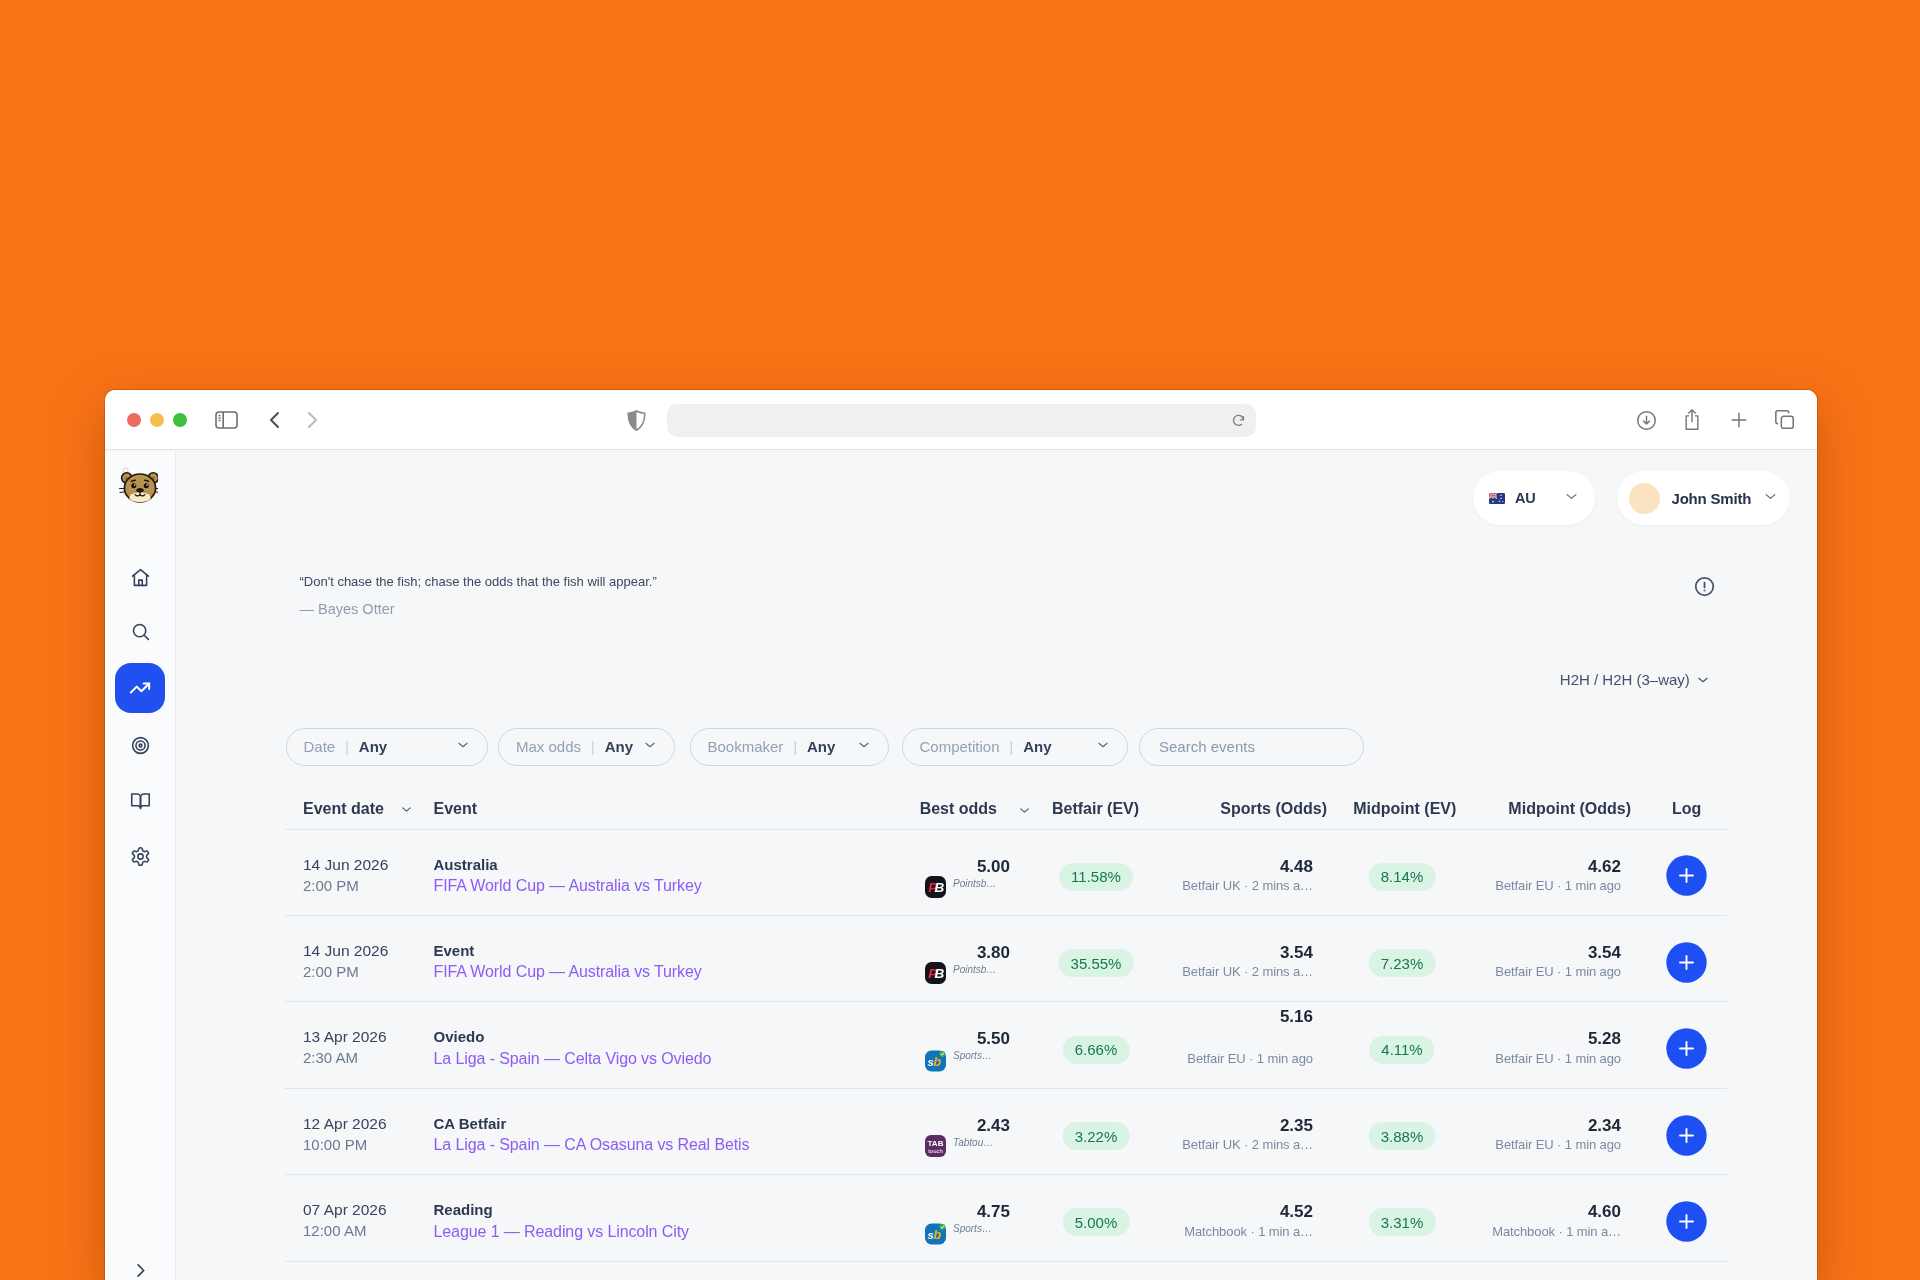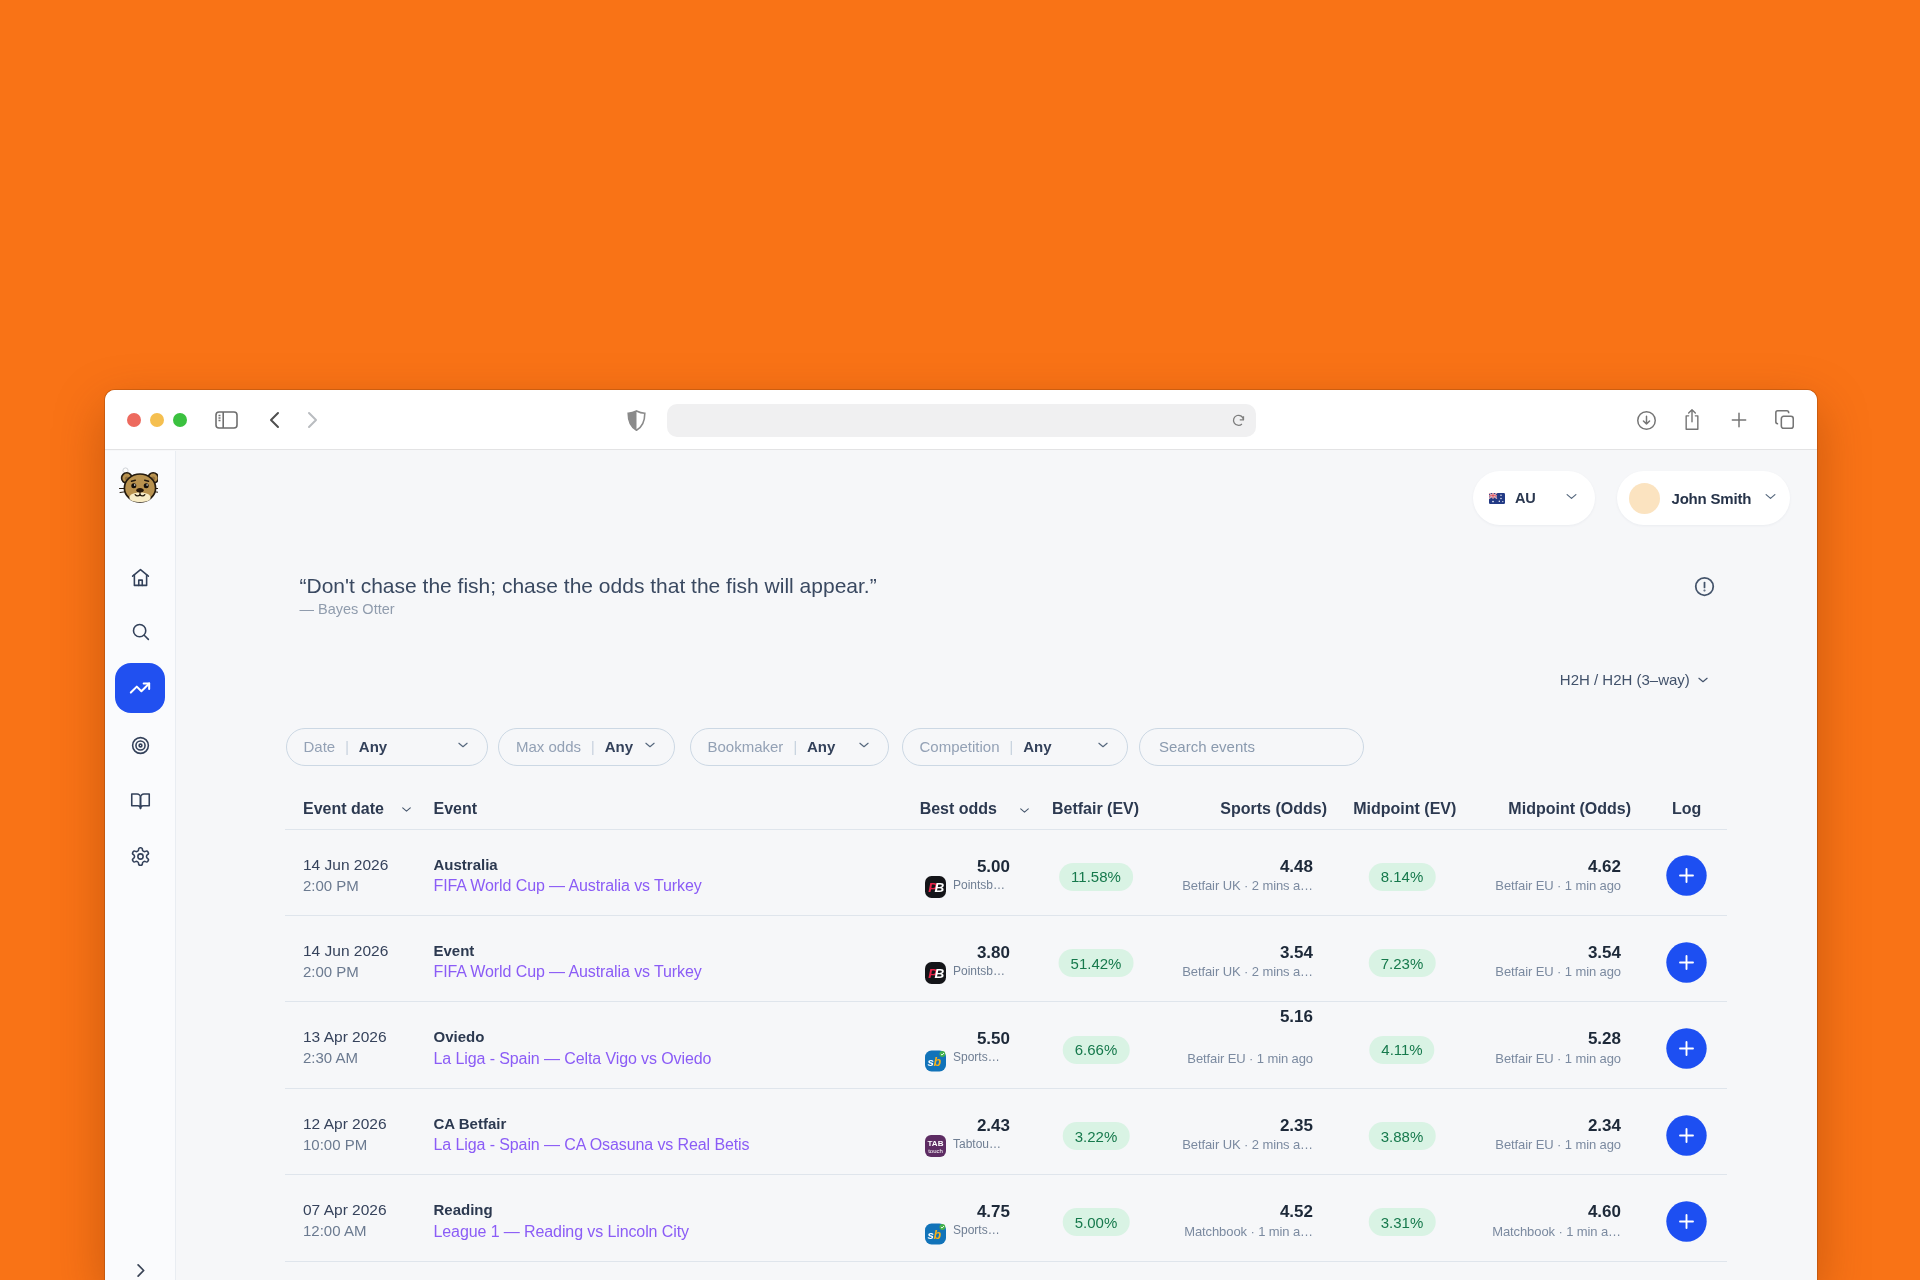--- a/index.html
+++ b/index.html
@@ -27,21 +27,21 @@
 .fpill .any { color:#33415a; font-weight:600; }
 .hline { position:absolute; left:180px; width:1442px; height:1px; background:#dfe5ec; }
 .hdr { position:absolute; font-size:16px; font-weight:bold; color:#2c3950; white-space:nowrap; }
 
 .d1 { font-size:15.5px; color:#36435c; font-weight:500; }
 .d2 { font-size:15px; color:#6b7a90; }
 .title { font-size:15px; font-weight:bold; color:#2c3950; }
 .sub { font-size:16px; letter-spacing:-0.1px; color:#8b5cf6; }
 .val { font-size:17px; font-weight:bold; color:#1d2939; }
 .subv { font-size:13px; letter-spacing:-0.1px; color:#7b8aa0; }
-.bkname { font-size:12px; color:#6f7e93; }
+.bkname { font-size:10px; color:#6f7e93;font-style:italic; }
 .bkic { position:absolute; }
 .pill { position:absolute; transform:translateX(-50%); height:28px; padding:0 12px; border-radius:14px;
   background:#d9f3e4; color:#16794c; font-size:15px; display:flex; align-items:center; }
 .plusbtn { position:absolute; }
 </style></head>
 <body>
 <div class="window">
   <div class="titlebar">
     <div class="tl" style="left:22px;background:#ed6a5e"></div>
     <div class="tl" style="left:45px;background:#f5bf4f"></div>
@@ -168,21 +168,21 @@
         </svg></span>
   </div>
   <div class="toppill" style="left:1511.5px;width:173px;padding:0 12px">
     <div style="width:31px;height:31px;border-radius:50%;background:#fbe3c0"></div>
     <span style="font-size:15px;font-weight:bold;color:#263349;margin-left:12px;letter-spacing:-0.2px">John Smith</span>
     <span style="margin-left:auto"><svg width="15" height="15" viewBox="0 0 24 24" fill="none" stroke="#55677d" stroke-width="2.0" stroke-linecap="round" stroke-linejoin="round">
           <path d="M5 9l7 6 7-6"></path>
         </svg></span>
   </div>
 
-  <div class="t" style="left:194.5px;top:184px;font-size:21px;color:#3a4961;font-weight:500">“Don't chase the fish; chase the odds that the fish will appear.”</div>
+  <div class="t" style="left:194.5px;top:184px;font-size:13px;color:#3a4961;font-weight:500">“Don't chase the fish; chase the odds that the fish will appear.”</div>
   <div class="t" style="left:194.5px;top:211px;font-size:14.5px;color:#909cad">— Bayes Otter</div>
   <svg class="cicon" style="left:1589px;top:186px" width="21" height="21" viewBox="0 0 24 24" fill="none" stroke="#44546b" stroke-width="2" stroke-linecap="round">
       <circle cx="12" cy="12" r="10"></circle>
       <path d="M12 7.5v5.5"></path>
       <circle cx="12" cy="16.5" r="0.4" fill="#44546b" stroke-width="1.6"></circle>
     </svg>
 
   <div class="t" style="right:107px;top:281px;font-size:15px;color:#42526b">H2H / H2H (3–way) <span style="display:inline-block;vertical-align:-2px;margin-left:2px"><svg width="14" height="14" viewBox="0 0 24 24" fill="none" stroke="#42526b" stroke-width="2.0" stroke-linecap="round" stroke-linejoin="round">
           <path d="M5 9l7 6 7-6"></path>
         </svg></span></div>
@@ -265,21 +265,21 @@
 <div class="t d2" style="left:198px;top:572.9px">2:00 PM</div>
 <div class="t title" style="left:328.5px;top:551.9px">Event</div>
 <div class="t sub" style="left:328.5px;top:573.4px">FIFA World Cup — Australia vs Turkey</div>
 <div class="t val" style="right:807px;top:552.9px">3.80</div>
 <div class="bkic" style="left:820px;top:572.4px"><svg width="21" height="22" viewBox="0 0 21 22">
         <rect x="0" y="0" width="21" height="22" rx="6.5" fill="#141519"></rect>
         <text x="3.2" y="16.2" font-family="Liberation Sans,sans-serif" font-size="13.5" font-weight="bold" font-style="italic" fill="#e8254a">P</text>
         <text x="9.6" y="16.2" font-family="Liberation Sans,sans-serif" font-size="13.5" font-weight="bold" font-style="italic" fill="#fff">B</text>
       </svg></div>
 <div class="t bkname" style="left:848px;top:573.9px">Pointsb…</div>
-<div class="pill" style="left:991px;top:559.2px">51.42%</div>
+<div class="pill" style="left:991px;top:559.2px">35.55%</div>
 <div class="t val" style="right:504px;top:552.9px">3.54</div>
 <div class="t subv" style="right:504px;top:574.4px">Betfair UK · 2 mins a…</div>
 <div class="pill" style="left:1297px;top:559.2px">7.23%</div>
 <div class="t val" style="right:196px;top:552.9px">3.54</div>
 <div class="t subv" style="right:196px;top:574.4px">Betfair EU · 1 min ago</div>
 <div class="plusbtn" style="left:1560.8px;top:551.7px"><svg width="41" height="41" viewBox="0 0 41 41">
         <circle cx="20.5" cy="20.5" r="20.2" fill="#1d4ff2"></circle>
         <path d="M20.5 14v13M14 20.5h13" stroke="#fff" stroke-width="1.9" stroke-linecap="round"></path>
       </svg></div>
 <div class="hline" style="top:697.7px"></div>

